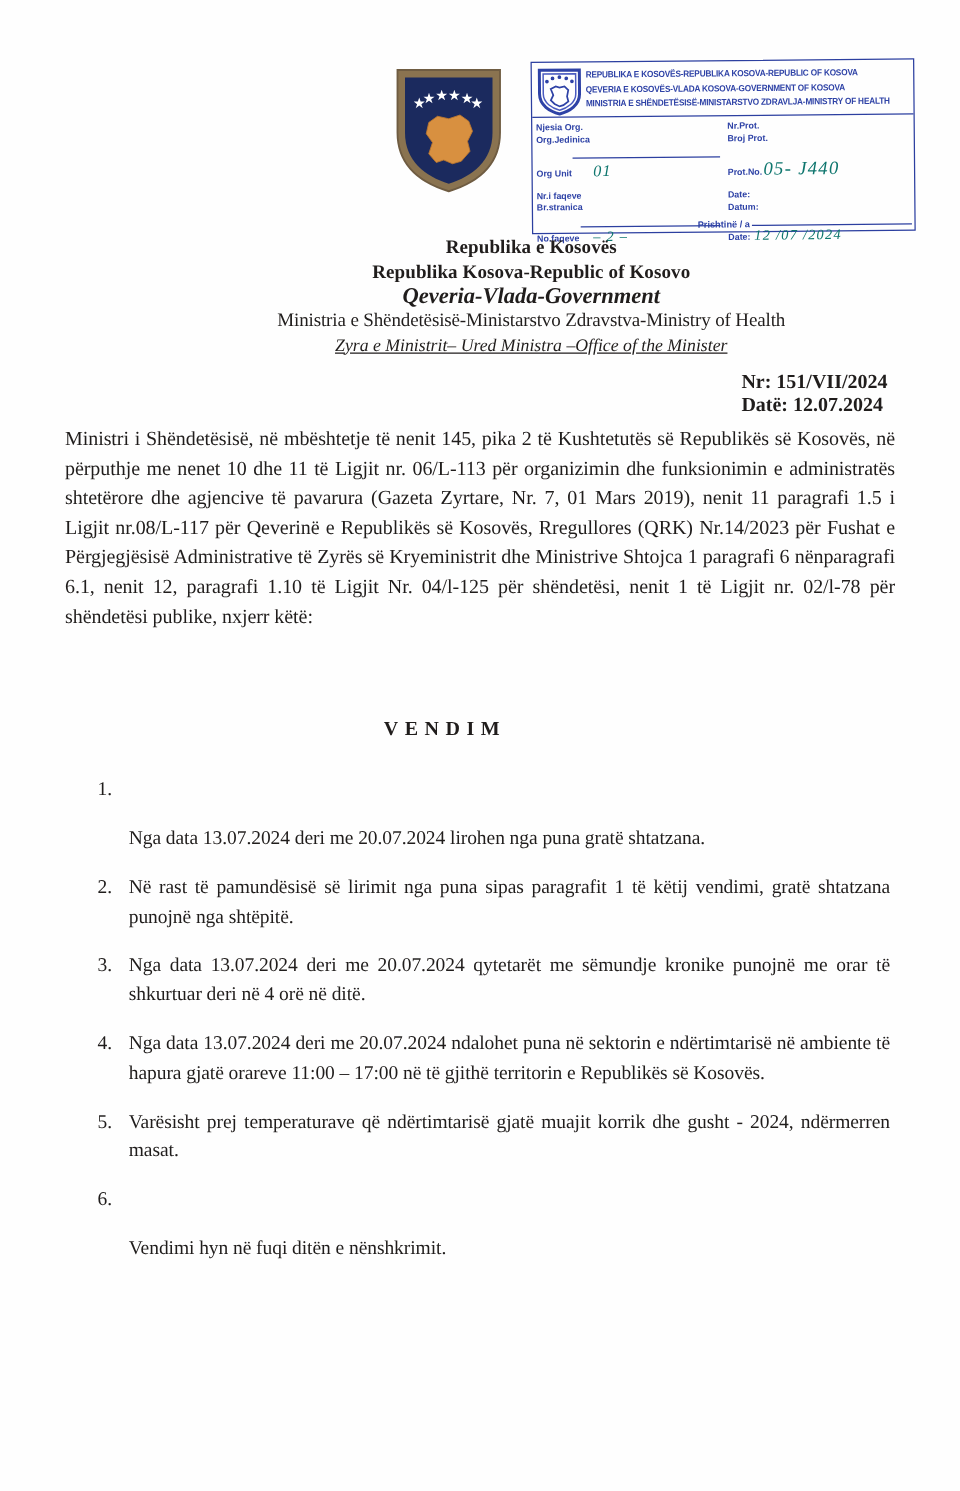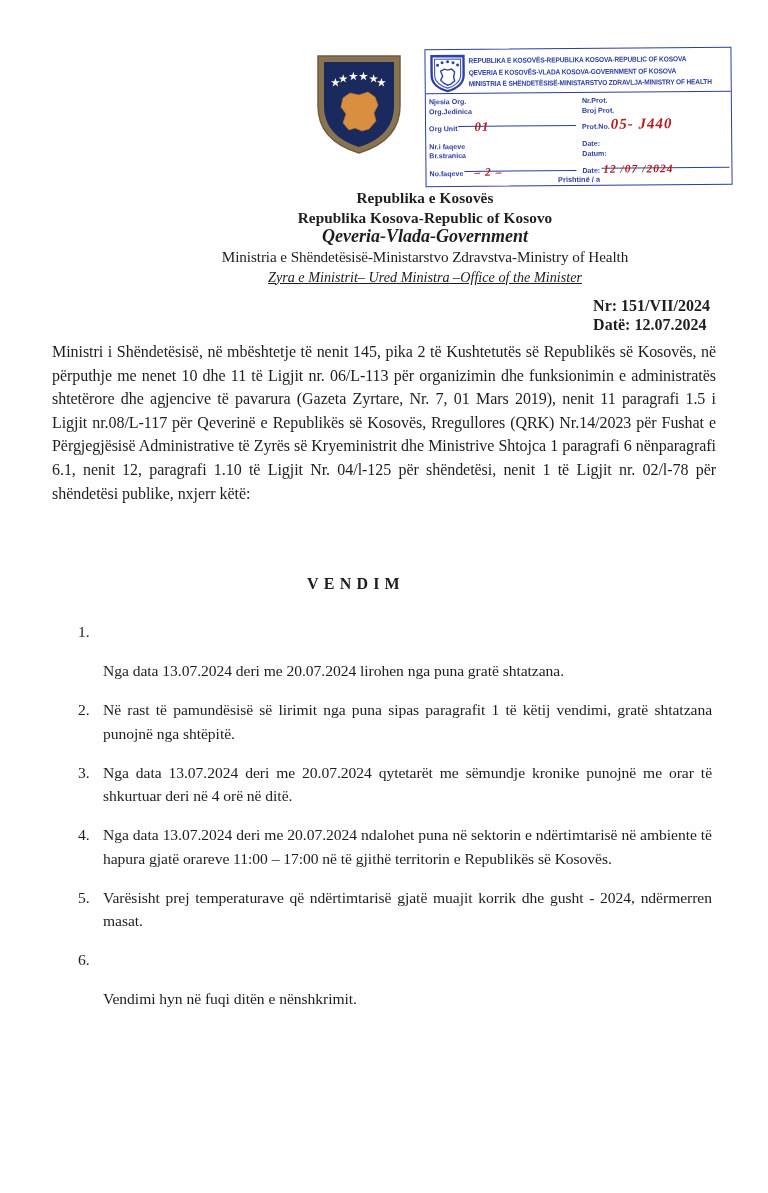--- a/index.html
+++ b/index.html
@@ -104,25 +104,26 @@
   }
   .field-rule {
     flex: 1 1 auto;
     border-bottom: 1.1px solid #2c3fa0;
     margin-left: 1px;
     height: 9px;
   }
   .hand {
     font-family: "Liberation Serif", serif;
     font-style: italic;
-    font-weight: 700;
-    color: #b91c1c;
+    font-weight: 400;
+    color: #0f766e;
     font-size: 13px;
     letter-spacing: 1px;
     white-space: nowrap;
+    margin-top: 12px;
   }
   .hand.small { font-size: 11.5px; }
   .stamp-field-block { margin-bottom: 6px; }
   .underline-hand {
     position: relative;
     display: inline-block;
     padding: 0 2px;
   }
   .stamp-city {
     position: absolute;

